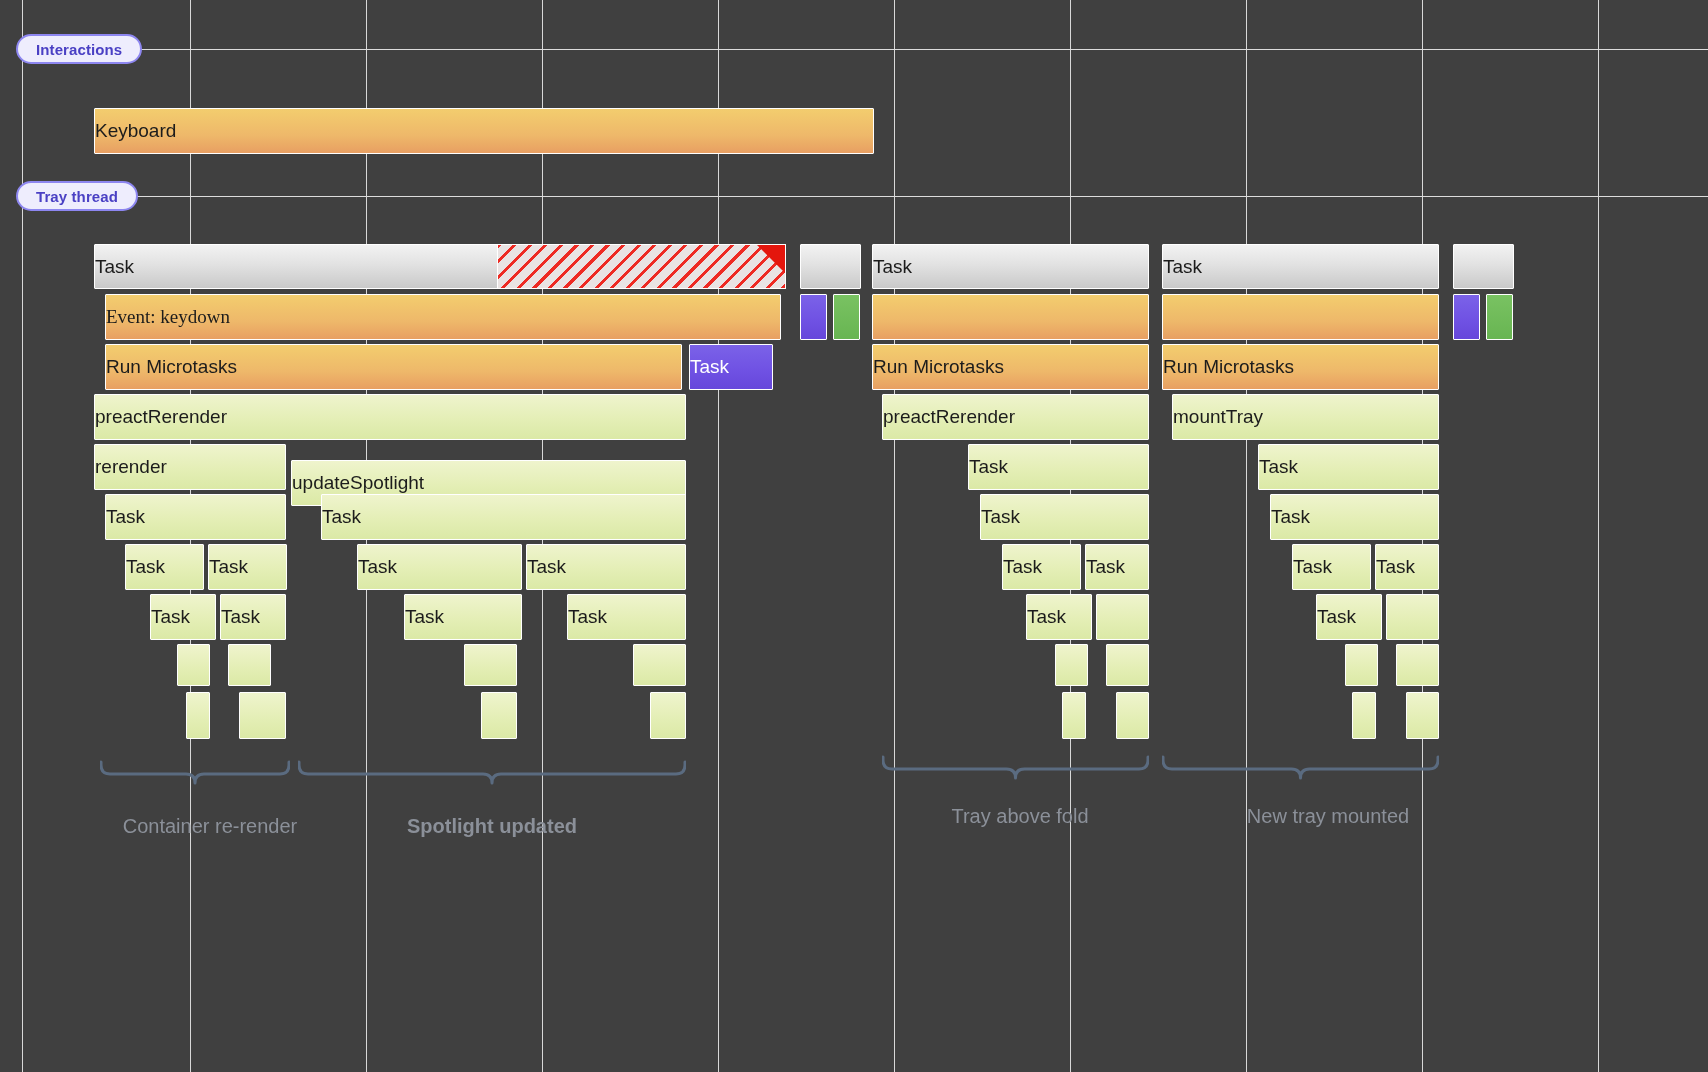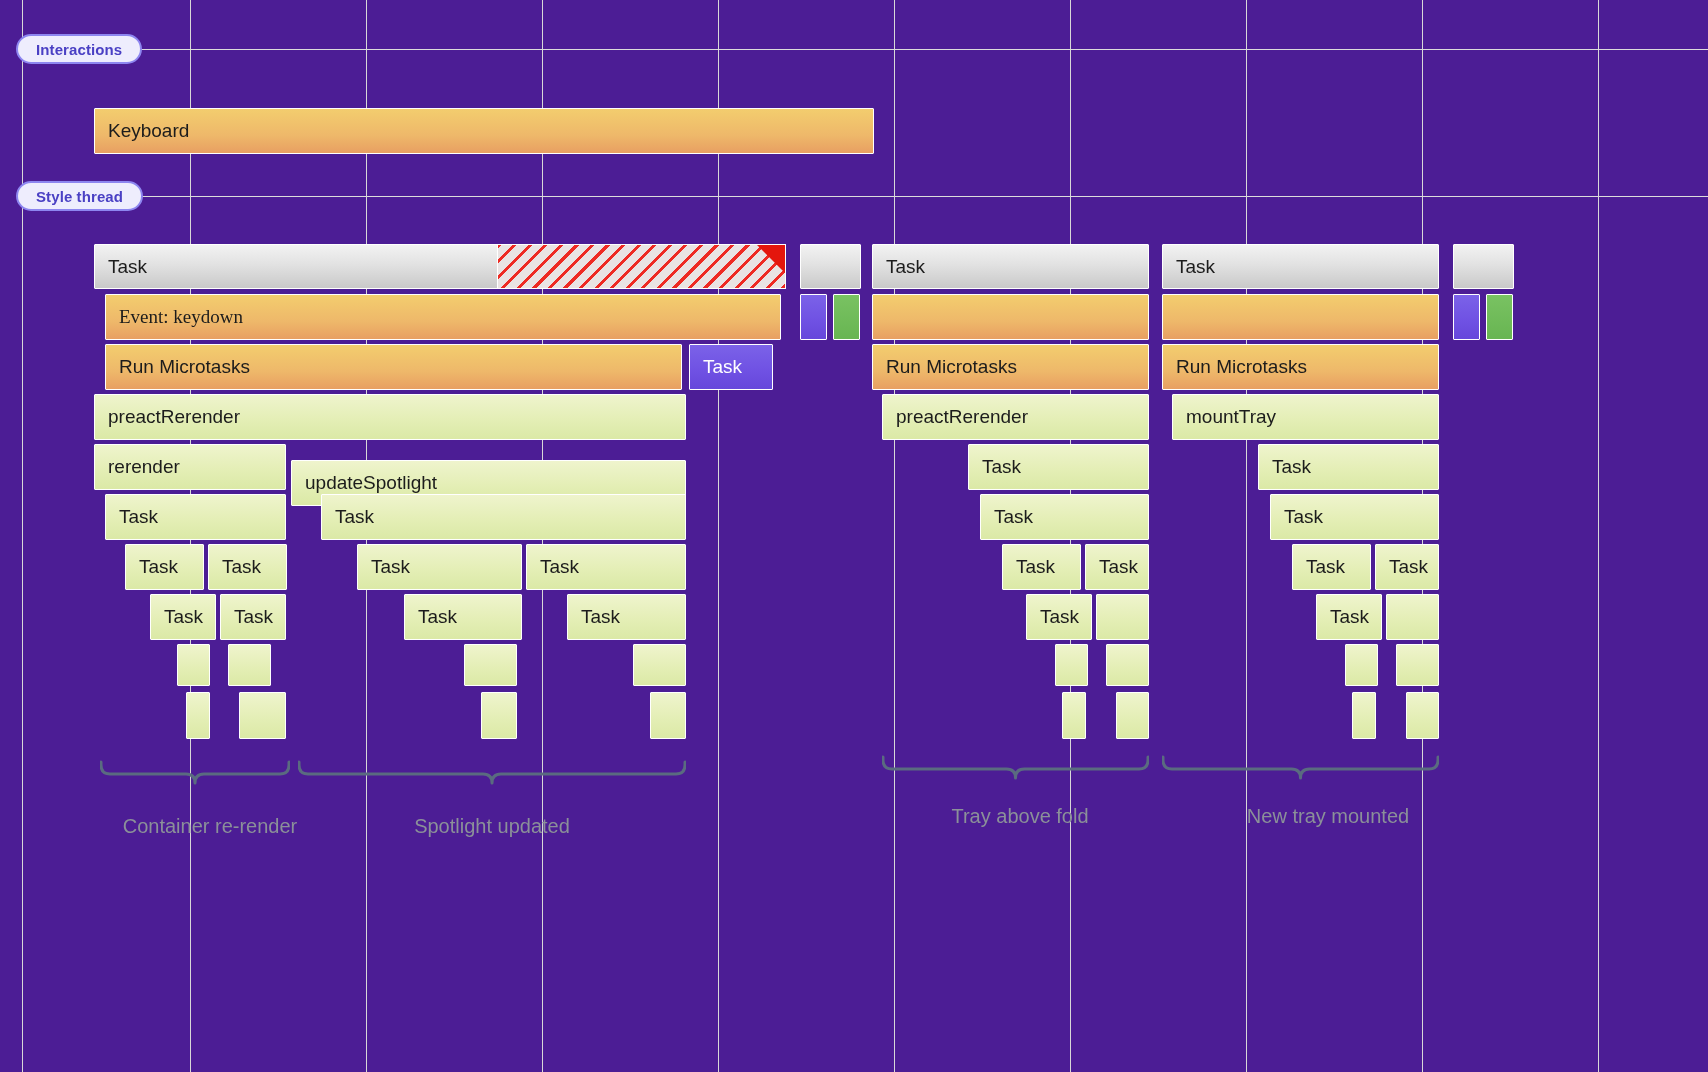--- a/index.html
+++ b/index.html
@@ -10,21 +10,21 @@
   body {
     font-family: "Liberation Sans", sans-serif;
     -webkit-font-smoothing: antialiased;
   }
 
   #stage {
     position: relative;
     width: 1708px;
     height: 1072px;
     overflow: hidden;
-    background: #4c1d95;
+    background: #404040;
   }
 
   
   .gridline {
     position: absolute;
     top: 0;
     width: 1px;
     background: #d8d8d8;
   }
 
@@ -57,21 +57,21 @@
     box-sizing: border-box;
     display: flex;
     align-items: center;
     overflow: hidden;
     white-space: nowrap;
     font-size: 19px;
     color: #1c1c1c;
     border-radius: 1px;
   }
   .bar > .bar-label {
-    padding-left: 13px;
+    padding-left: 0;
     pointer-events: none;
   }
 
   .bar.task {
     background: linear-gradient(to bottom, #f2f2f2 0%, #e2e2e2 45%, #c9c9c9 100%);
     border: 1px solid #ffffff;
   }
   .bar.evt {
     background: linear-gradient(to bottom, #f3cd6e 0%, #eeb86a 60%, #e89f62 100%);
     border: 1px solid #ffffff;
@@ -144,21 +144,21 @@
       <div class="gridline" style="left: 1070px; height: 1072px;"></div>
       <div class="gridline" style="left: 1246px; height: 1072px;"></div>
       <div class="gridline" style="left: 1422px; height: 1072px;"></div>
       <div class="gridline" style="left: 1598px; height: 1072px;"></div>
     </div>
 
   <div id="tracks-layer">
       <div class="track-rule" style="left: 22px; top: 49px; width: 1686px;"></div>
       <div class="track-pill" style="left: 16px; top: 34px;">Interactions</div>
       <div class="track-rule" style="left: 22px; top: 196px; width: 1686px;"></div>
-      <div class="track-pill" style="left: 16px; top: 181px;">Style thread</div>
+      <div class="track-pill" style="left: 16px; top: 181px;">Tray thread</div>
     </div>
 
   <div id="bars-layer">
       <div class="bar evt" style="left: 94px; top: 108px; width: 780px; height: 46px;">
         <span class="bar-label">Keyboard</span>
       </div>
       <div class="bar task" style="left: 94px; top: 244px; width: 692px; height: 45px;">
         <span class="bar-label">Task</span>
       </div>
       <div class="bar task" style="left: 800px; top: 244px; width: 61px; height: 45px;"></div>
@@ -293,21 +293,21 @@
         <svg width="190" height="30" viewBox="0 0 190 30">
           <path d="M 1,2 L 1,5 Q 1,14 10,14 L 86,14 Q 95,14 95,23 Q 95,14 104,14 L 180,14 Q 189,14 189,5 L 189,2" fill="none" stroke="#5a6b80" stroke-width="3" stroke-linecap="round" stroke-linejoin="round"></path>
         </svg>
       </div>
       <div class="caption" style="left: 210px; top: 815px;">Container re-render</div>
       <div class="brace" style="left: 298px; top: 760px; width: 388px; height: 30px;">
         <svg width="388" height="30" viewBox="0 0 388 30">
           <path d="M 1,2 L 1,5 Q 1,14 10,14 L 185,14 Q 194,14 194,23 Q 194,14 203,14 L 378,14 Q 387,14 387,5 L 387,2" fill="none" stroke="#5a6b80" stroke-width="3" stroke-linecap="round" stroke-linejoin="round"></path>
         </svg>
       </div>
-      <div class="caption" style="left: 492px; top: 815px;">Spotlight updated</div>
+      <div class="caption" style="left: 492px; top: 815px; font-weight: bold;">Spotlight updated</div>
       <div class="brace" style="left: 882px; top: 755px; width: 267px; height: 30px;">
         <svg width="267" height="30" viewBox="0 0 267 30">
           <path d="M 1,2 L 1,5 Q 1,14 10,14 L 124.5,14 Q 133.5,14 133.5,23 Q 133.5,14 142.5,14 L 257,14 Q 266,14 266,5 L 266,2" fill="none" stroke="#5a6b80" stroke-width="3" stroke-linecap="round" stroke-linejoin="round"></path>
         </svg>
       </div>
       <div class="caption" style="left: 1020px; top: 805px;">Tray above fold</div>
       <div class="brace" style="left: 1162px; top: 755px; width: 277px; height: 30px;">
         <svg width="277" height="30" viewBox="0 0 277 30">
           <path d="M 1,2 L 1,5 Q 1,14 10,14 L 129.5,14 Q 138.5,14 138.5,23 Q 138.5,14 147.5,14 L 267,14 Q 276,14 276,5 L 276,2" fill="none" stroke="#5a6b80" stroke-width="3" stroke-linecap="round" stroke-linejoin="round"></path>
         </svg>

